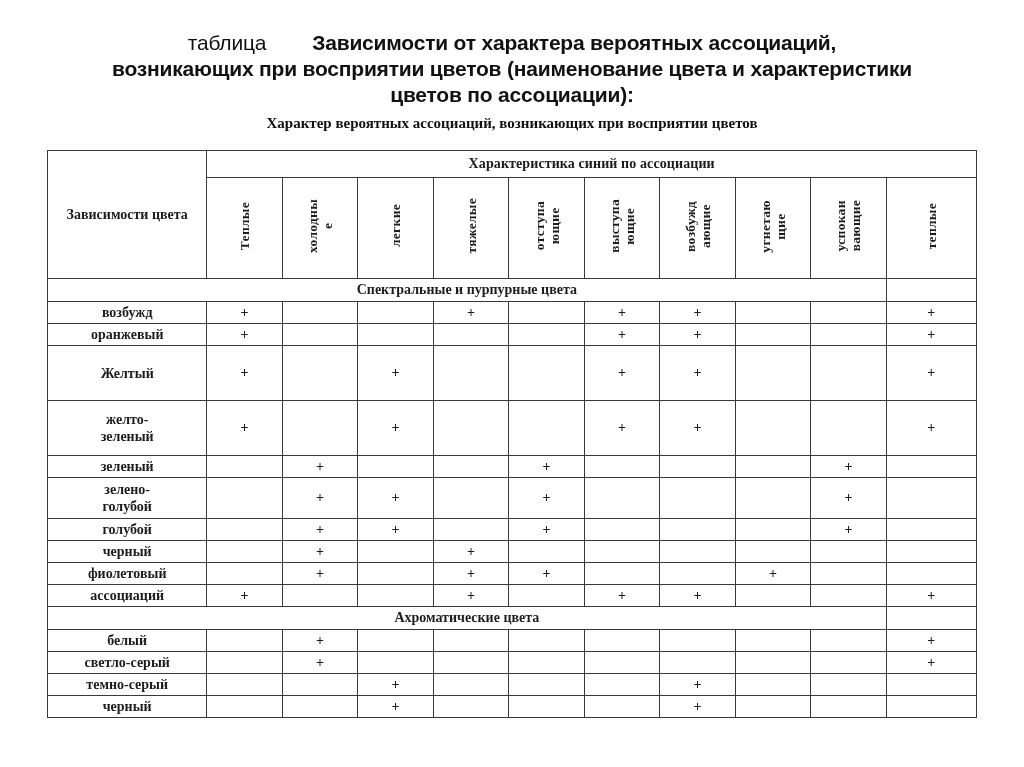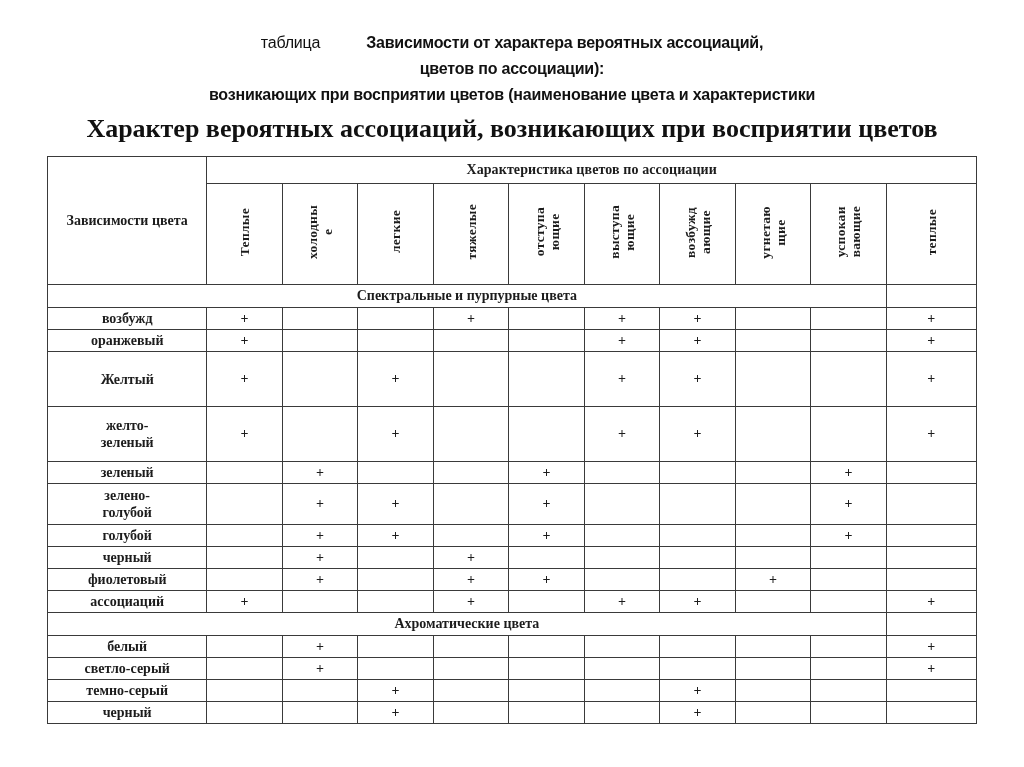--- a/index.html
+++ b/index.html
@@ -25,38 +25,37 @@
   }
 
   
   .heading-block {
     padding: 30px 62px 0 62px;
     text-align: center;
   }
   .title-line {
     font-family: "Liberation Sans", "DejaVu Sans", sans-serif;
     font-weight: bold;
-    font-size: 16px;
+    font-size: 21px;
     line-height: 26px;
     letter-spacing: -0.2px;
     color: #111111;
   }
   .title-line .lead {
     font-weight: normal;
   }
   .title-line .gap {
     display: inline-block;
     width: 46px;
   }
   .subtitle-line {
     font-family: "Liberation Serif", "DejaVu Serif", serif;
     font-weight: bold;
-    font-size: 26px;
+    font-size: 15px;
     line-height: 30px;
-    margin-top: 6px;
     color: #111111;
   }
 
   
   .table-wrap {
     margin: 12px auto 0 auto;
     width: 930px;
   }
   table.assoc {
     border-collapse: collapse;
@@ -145,22 +144,22 @@
 </style>
 </head>
 <body>
 
 <div class="page">
 
   <div class="heading-block">
     <div class="title-line">
       <span class="lead">таблица</span><span class="gap"></span><span>Зависимости от характера вероятных ассоциаций,</span>
     </div>
+    <div class="title-line">возникающих при восприятии цветов (наименование цвета и характеристики</div>
     <div class="title-line">цветов по ассоциации):</div>
-    <div class="title-line">возникающих при восприятии цветов (наименование цвета и характеристики</div>
     <div class="subtitle-line">Характер вероятных ассоциаций, возникающих при восприятии цветов</div>
   </div>
 
   <div class="table-wrap">
     <table class="assoc">
       <colgroup>
         <col class="c-name">
         <col class="c-data">
           <col class="c-data">
           <col class="c-data">
@@ -168,21 +167,21 @@
           <col class="c-data">
         <col class="c-data">
           <col class="c-data">
           <col class="c-data">
           <col class="c-data">
         <col class="c-last">
       </colgroup>
       <thead>
         <tr>
           <th rowspan="2" class="name-head">Зависимости цвета</th>
-          <th colspan="10" class="group-head">Характеристика цветов по ассоциации</th>
+          <th colspan="10" class="group-head">Характеристика синий по ассоциации</th>
         </tr>
         <tr>
           <th class="vert"><span class="vtext">Теплые</span></th>
           <th class="vert"><span class="vtext">холодны
 е</span></th>
           <th class="vert"><span class="vtext">легкие</span></th>
           <th class="vert"><span class="vtext">тяжелые</span></th>
           <th class="vert"><span class="vtext">отступа
 ющие</span></th>
           <th class="vert"><span class="vtext">выступа

